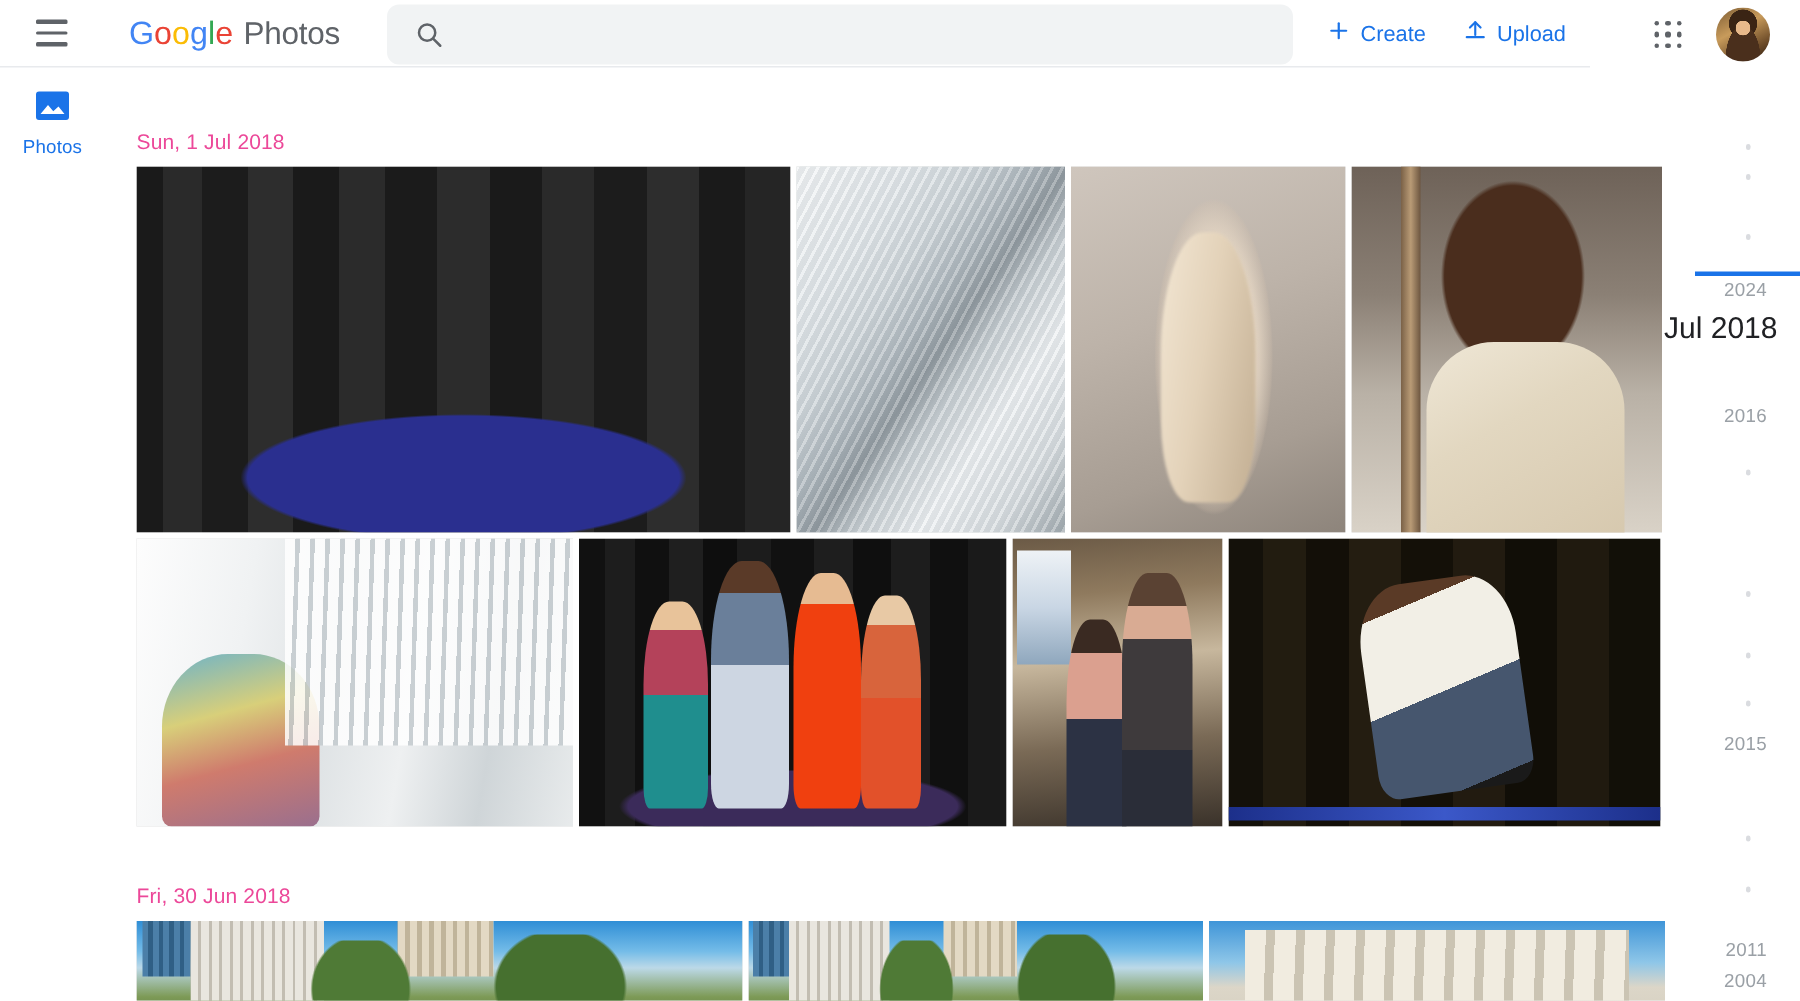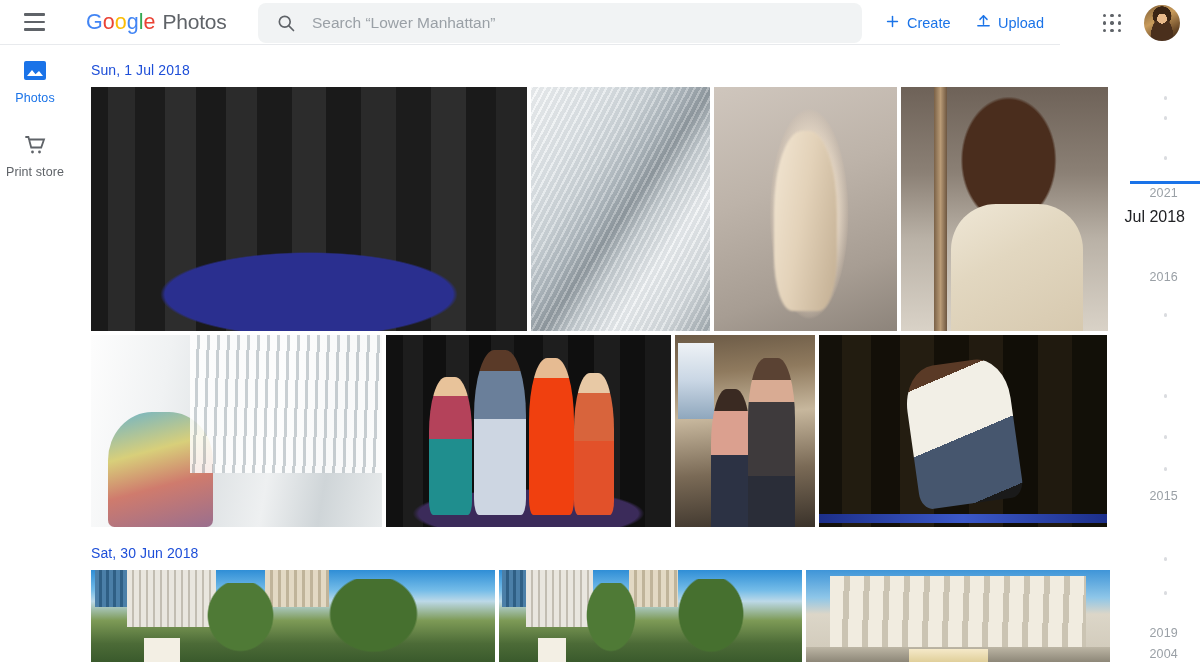--- a/index.html
+++ b/index.html
@@ -104,22 +104,22 @@
     white-space: nowrap; letter-spacing: 0.1px;
   }
   .nav-item.active .nav-label { color: #1a73e8; }
 
   
   #main {
     position: absolute; left: 70px; top: 46px;
     width: 1060px; height: 621px; overflow: hidden; background:#fff;
   }
   .date-header {
-    font-size: 14px; color: #1d4ed8; font-weight: 400;
-    padding-left: 21px; letter-spacing: 0.1px;
+    font-size: 14px; color: #ec4899; font-weight: 400;
+    padding-left: 21px; letter-spacing: 0.1px; margin-top: 24px;
   }
   .photo-row { display: flex; }
   .photo {
     position: relative; overflow: hidden;
     background: #e0e0e0; cursor: pointer; flex-shrink: 0;
   }
   .photo .px { position:absolute; inset:0; }
 
   
   #timeline {
@@ -131,21 +131,21 @@
     font-size: 12.5px; color: #9aa0a6; letter-spacing: 0.2px;
     white-space: nowrap; cursor: pointer;
   }
   .tl-dot {
     position: absolute; right: 33px;
     width: 3.5px; height: 3.5px; border-radius: 50%;
     background: #dadce0;
   }
   #tl-current {
     position: absolute; right: 15px;
-    font-size: 16px; color: #202124; font-weight: 500;
+    font-size: 20px; color: #202124; font-weight: 500;
     white-space: nowrap;
   }
   #tl-bar {
     position: absolute; right: 0; width: 70px; height: 2.5px;
     background: #1a73e8;
   }
 
   
   .img-stage-group {
     background:
@@ -292,21 +292,20 @@
     <span class="product">Photos</span>
   </div>
 
   <div id="searchbar">
     <span id="search-icon">
       <svg width="20" height="20" viewBox="0 0 24 24" fill="none" stroke="#5f6368" stroke-width="2">
         <circle cx="10.5" cy="10.5" r="6.5"></circle>
           <line x1="15.5" y1="15.5" x2="21" y2="21" stroke-linecap="round"></line>
       </svg>
     </span>
-    <input id="search-input" type="text" placeholder="Search “Lower Manhattan”" style="">
   </div>
 
   <div class="hdr-action" id="create-btn">
     <span>
       <svg width="17" height="17" viewBox="0 0 24 24" stroke="#1a73e8" stroke-width="2.1" stroke-linecap="round">
         <line x1="12" y1="5" x2="12" y2="19"></line>
           <line x1="5" y1="12" x2="19" y2="12"></line>
       </svg>
     </span>
     <span class="hdr-label">Create</span>
@@ -346,30 +345,20 @@
         <rect x="2" y="2" width="22" height="19" rx="2" fill="#1a73e8"></rect>
         <path d="M5 17l5-6 3.5 4.2L17 12l4 5z" fill="#ffffff"></path>
       </svg>
     </span>
     <span class="nav-label">Photos</span>
   </div>
 
 
 
 
-  <div class="nav-item">
-    <span class="nav-icon">
-      <svg width="26" height="24" viewBox="0 0 26 24" fill="none" stroke="#5f6368" stroke-width="1.8" stroke-linecap="round">
-        <path d="M4 4h2.4l2.8 10.5h10L22 6.5H7"></path>
-        <circle cx="10.5" cy="19" r="1.4" fill="#5f6368" stroke="none"></circle>
-        <circle cx="17.5" cy="19" r="1.4" fill="#5f6368" stroke="none"></circle>
-      </svg>
-    </span>
-    <span class="nav-label">Print store</span>
-  </div>
 </div>
 
 <div id="main">
     <div class="date-header" style="padding-top: 16px; padding-bottom: 9px;">Sun, 1 Jul 2018</div>
     <div class="photo-row" style="height: 244px; padding-left: 21px; margin-bottom: 4px;">
       <div class="photo" style="width: 436px; height: 244px; margin-right: 4px;">
         <div class="px img-stage-group"></div>
       </div>
       <div class="photo" style="width: 179px; height: 244px; margin-right: 4px;">
         <div class="px img-oculus"></div>
@@ -403,21 +392,21 @@
           <div class="p1"></div>
           <div class="p2"></div>
         </div>
       </div>
       <div class="photo" style="width: 288px; height: 192px; margin-right: 0px;">
         <div class="px img-dancer">
           <div class="body"></div>
         </div>
       </div>
     </div>
-    <div class="date-header" style="padding-top: 14px; padding-bottom: 9px;">Sat, 30 Jun 2018</div>
+    <div class="date-header" style="padding-top: 14px; padding-bottom: 9px;">Fri, 30 Jun 2018</div>
     <div class="photo-row" style="height: 92px; padding-left: 21px; margin-bottom: 4px;">
       <div class="photo" style="width: 404px; height: 92px; margin-right: 4px;">
         <div class="px img-protest">
           <div class="bldg b1"></div>
           <div class="bldg b2"></div>
           <div class="bldg b3"></div>
           <div class="tree1"></div>
           <div class="tree2"></div>
           <div class="placard"></div>
         </div>
@@ -447,18 +436,18 @@
     <div class="tl-dot" style="top: 70px;"></div>
     <div class="tl-dot" style="top: 110px;"></div>
     <div class="tl-dot" style="top: 267px;"></div>
     <div class="tl-dot" style="top: 348px;"></div>
     <div class="tl-dot" style="top: 389px;"></div>
     <div class="tl-dot" style="top: 421px;"></div>
     <div class="tl-dot" style="top: 511px;"></div>
     <div class="tl-dot" style="top: 545px;"></div>
     <div id="tl-bar" style="top: 135px; background: rgb(26, 115, 232);"></div>
     <div id="tl-current" style="top: 162px;">Jul 2018</div>
-    <div class="tl-year" style="top: 140px;">2021</div>
+    <div class="tl-year" style="top: 140px;">2024</div>
     <div class="tl-year" style="top: 224px;">2016</div>
     <div class="tl-year" style="top: 443px;">2015</div>
-    <div class="tl-year" style="top: 580px;">2019</div>
+    <div class="tl-year" style="top: 580px;">2011</div>
     <div class="tl-year" style="top: 601px;">2004</div>
   </div>
 
 </body></html>

